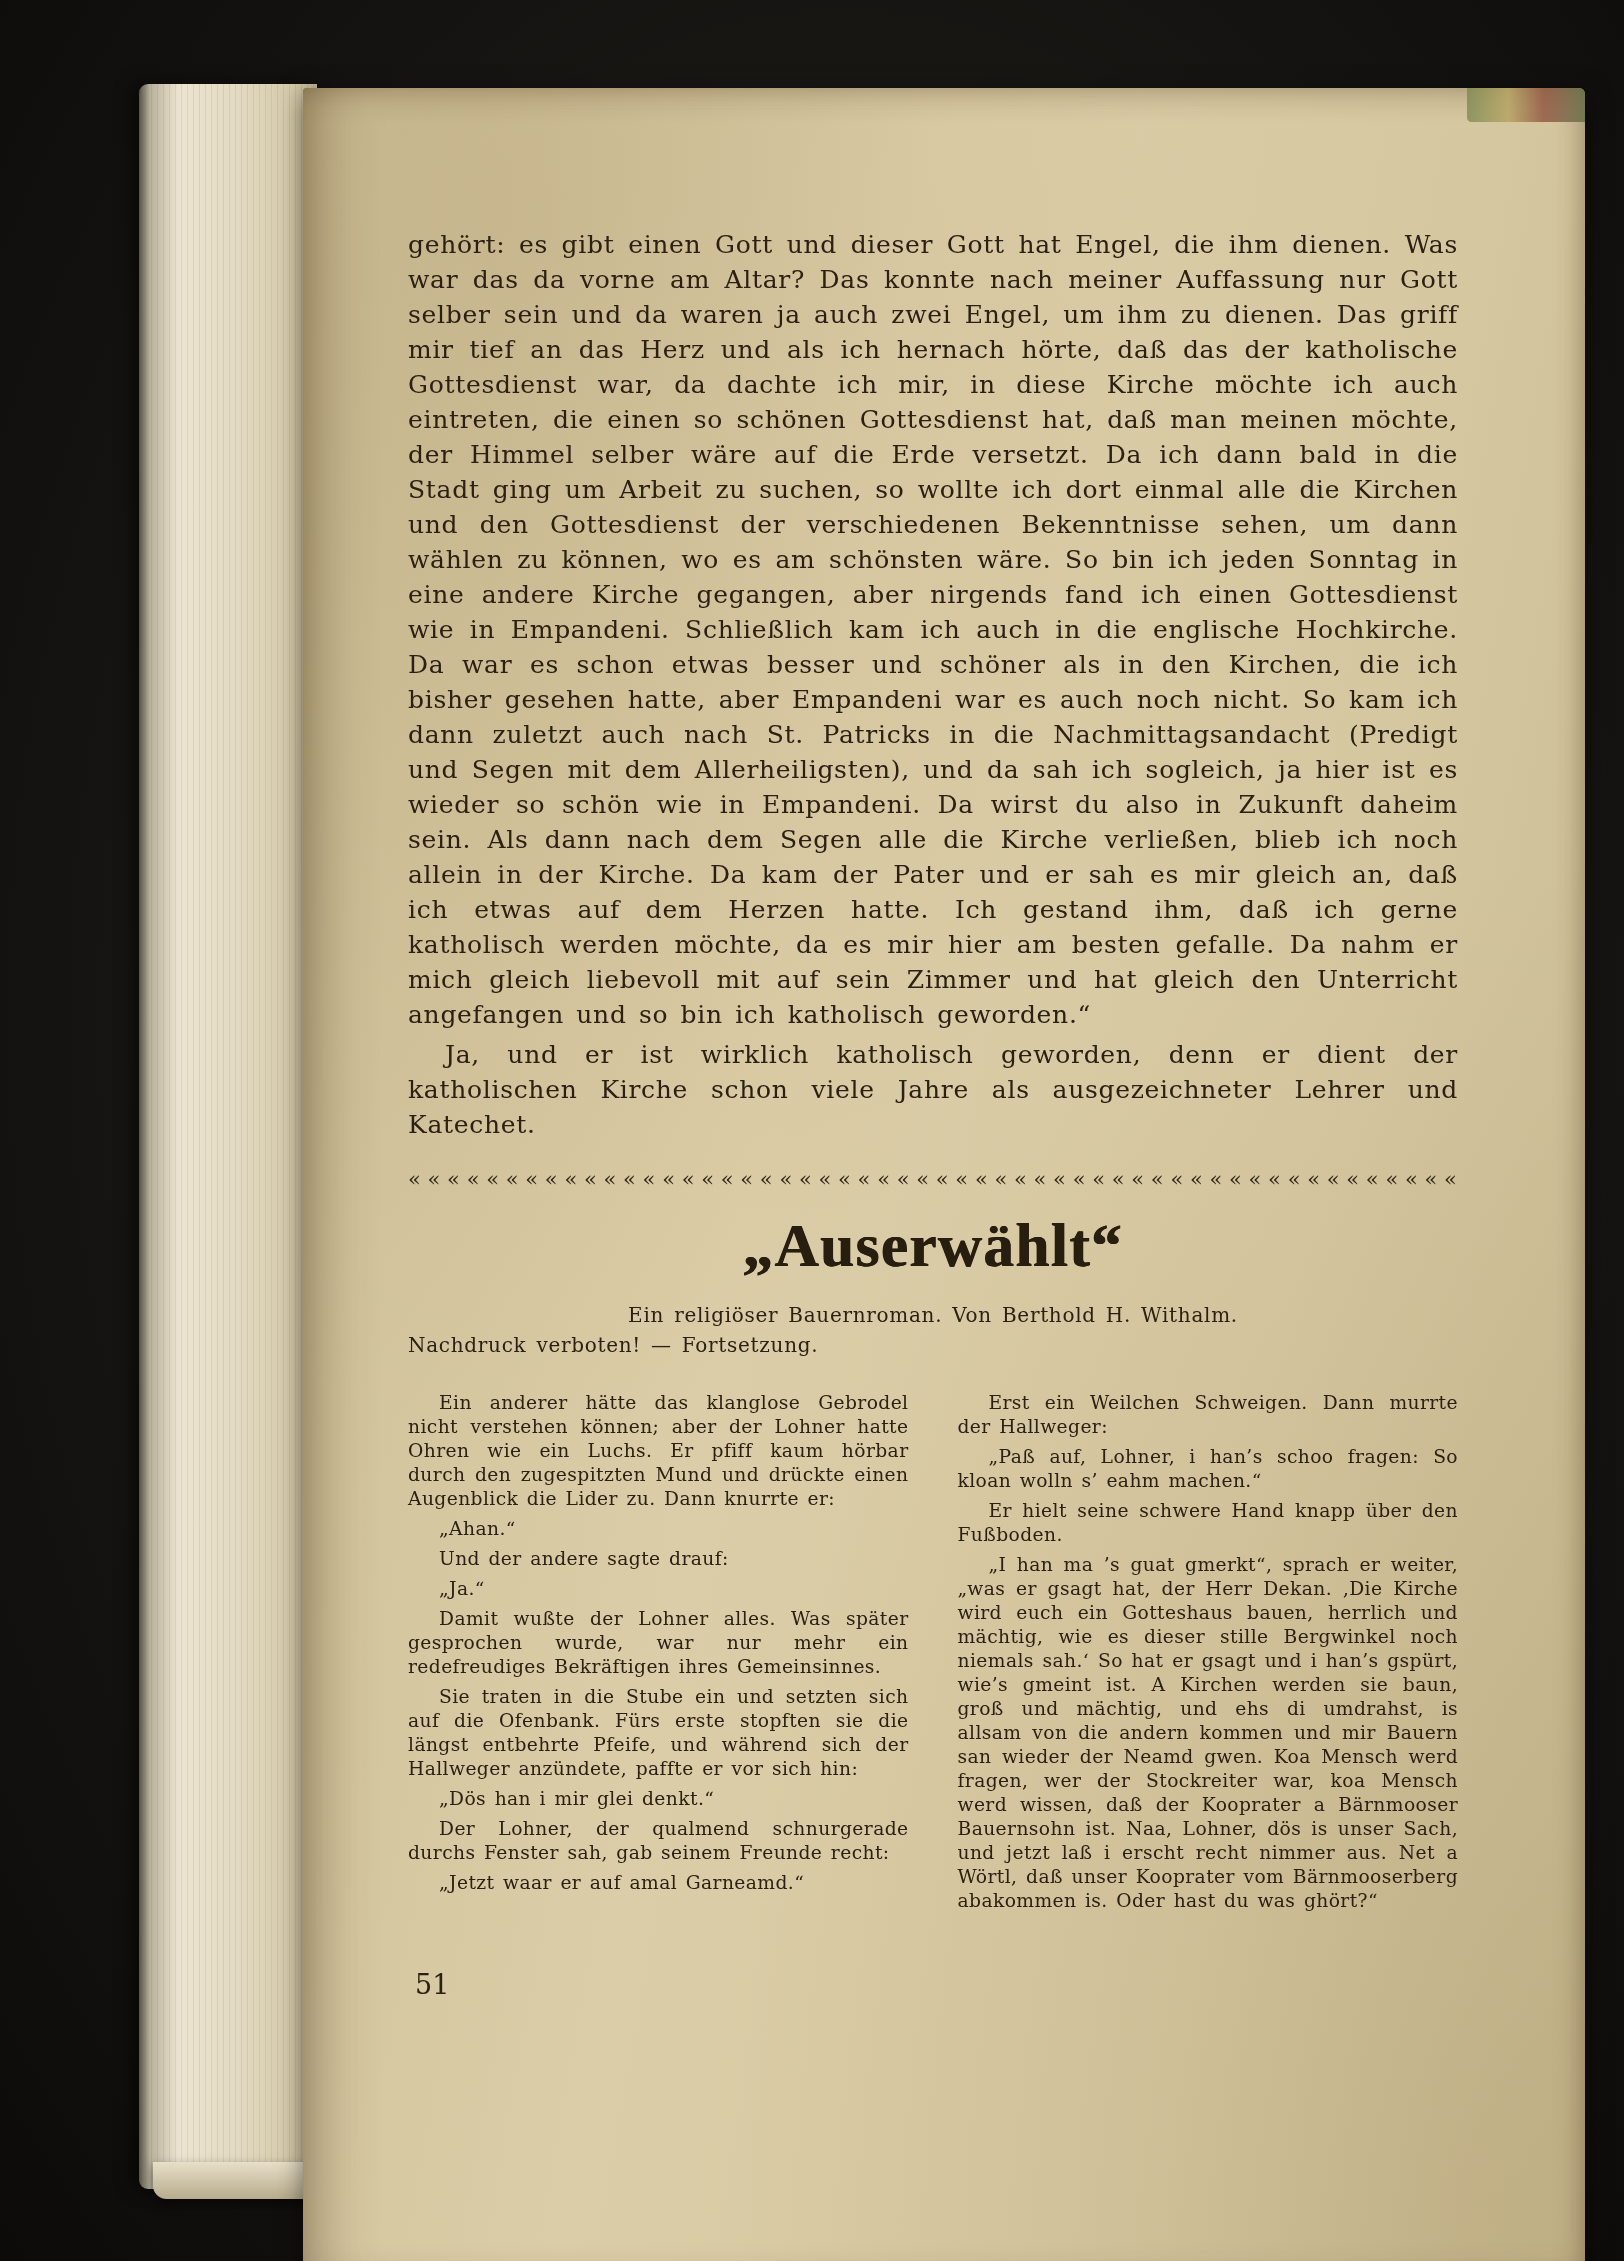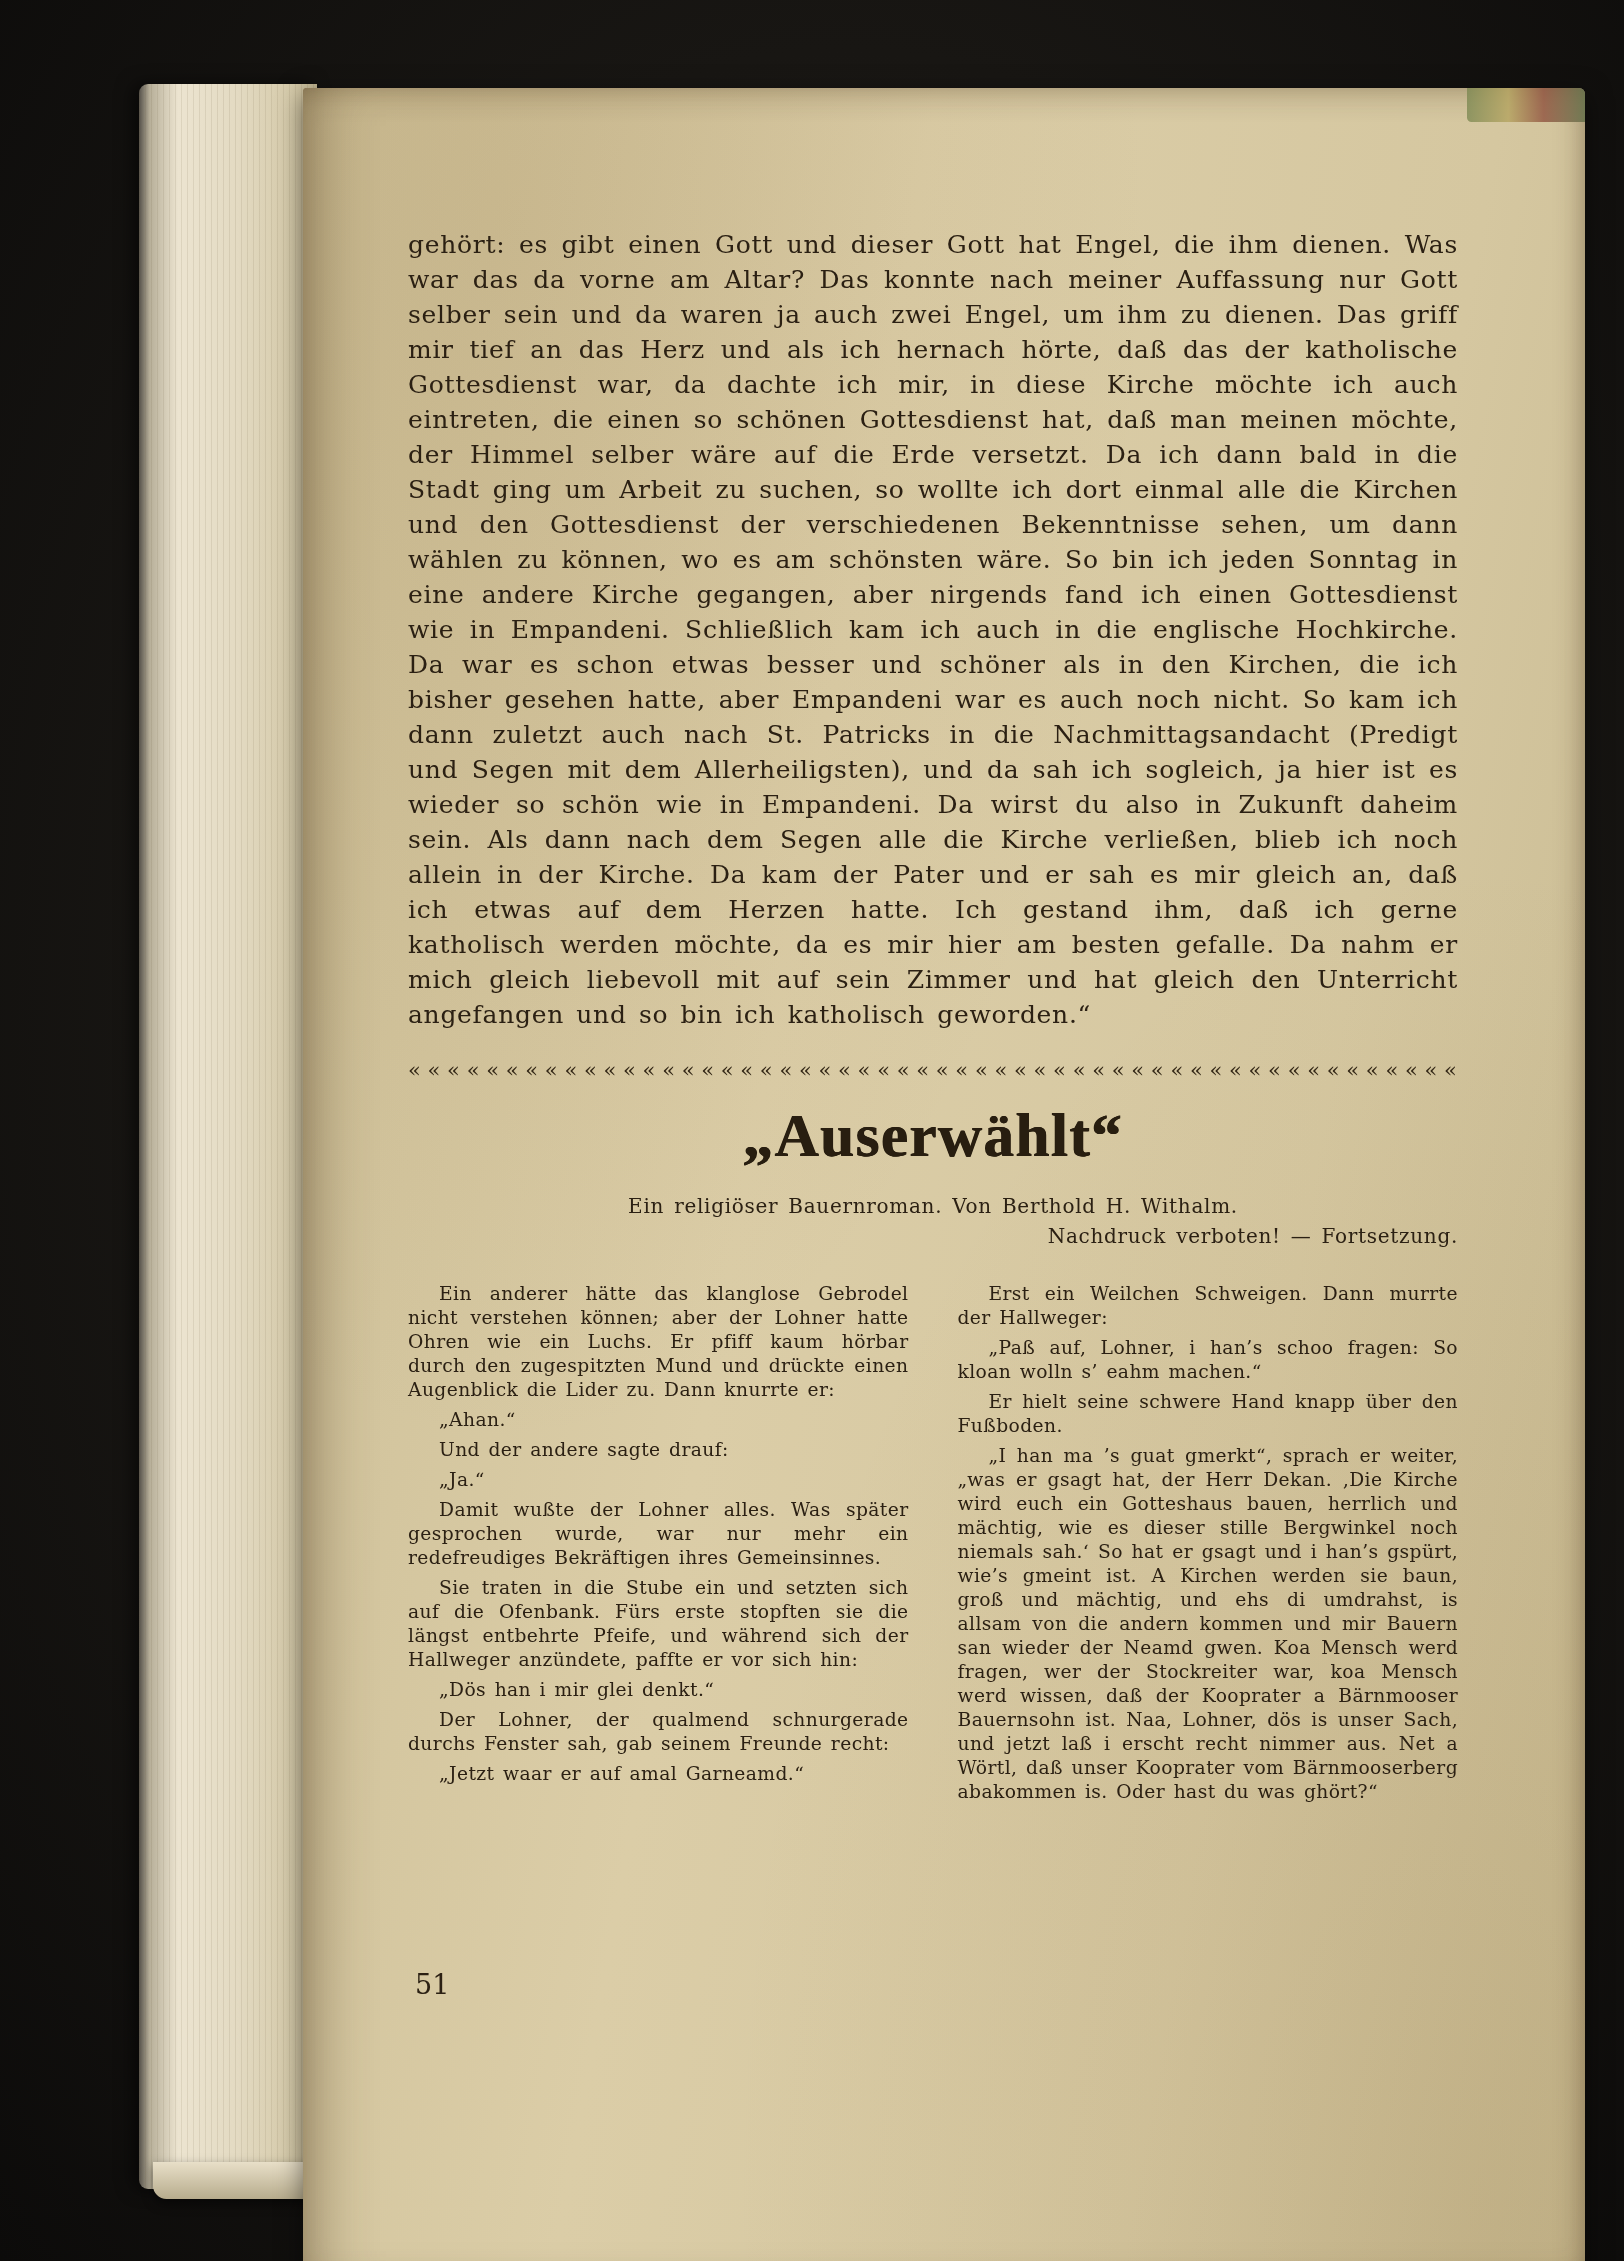--- a/index.html
+++ b/index.html
@@ -37,40 +37,41 @@
   .content{position:absolute;left:105px;top:139px;width:1050px;color:#2b2013;}
   .lead{margin:0;font-size:25px;line-height:35px;text-align:justify;
        letter-spacing:0.7px;word-spacing:3.7px;}
   .lead.indent{text-indent:37px;margin-top:4.5px;}
   .divider{margin-top:25.5px;text-align:center;font-size:21px;letter-spacing:6.7px;
        color:#332716;white-space:nowrap;overflow:hidden;}
   .title{margin:19.5px 0 0 0;text-align:center;font-size:61px;font-weight:bold;
        letter-spacing:1.5px;color:#281e10;
        text-shadow:0.5px 0 currentColor, -0.5px 0 currentColor;font-family:Liberation Serif, serif;}
   .byline{margin-top:22.5px;text-align:center;font-size:20px;letter-spacing:0.7px;word-spacing:3px;}
-  .notice{margin-top:6px;text-align:right;font-size:20px;letter-spacing:0.7px;word-spacing:3px;}
+  .notice{margin-top:6px;text-align:left;font-size:20px;letter-spacing:0.7px;word-spacing:3px;}
   .columns{display:flex;gap:49px;margin-top:34px;}
   .col{flex:1;font-size:18.7px;line-height:24px;text-align:justify;
        letter-spacing:0.4px;word-spacing:2.2px;}
   .col p{margin:0;text-indent:31px;}
   .col p + p{margin-top:6px;}
   .page-number{position:absolute;left:112px;top:1881px;font-size:27px;color:#2b2013;}
 </style>
 </head>
 <body>
 
 <div class="scene">
   <div class="book-edges"></div>
   <div class="bottom-edges"></div>
 
   <div class="page">
     <div class="color-fragment"></div>
 
     <div class="content">
       <p class="lead">gehört: es gibt einen Gott und dieser Gott hat Engel, die ihm dienen. Was war das da vorne am Altar? Das konnte nach meiner Auffassung nur Gott selber sein und da waren ja auch zwei Engel, um ihm zu dienen. Das griff mir tief an das Herz und als ich hernach hörte, daß das der katholische Gottesdienst war, da dachte ich mir, in diese Kirche möchte ich auch eintreten, die einen so schönen Gottesdienst hat, daß man meinen möchte, der Himmel selber wäre auf die Erde versetzt. Da ich dann bald in die Stadt ging um Arbeit zu suchen, so wollte ich dort einmal alle die Kirchen und den Gottesdienst der verschiedenen Bekenntnisse sehen, um dann wählen zu können, wo es am schönsten wäre. So bin ich jeden Sonntag in eine andere Kirche gegangen, aber nirgends fand ich einen Gottesdienst wie in Empandeni. Schließlich kam ich auch in die englische Hochkirche. Da war es schon etwas besser und schöner als in den Kirchen, die ich bisher gesehen hatte, aber Empandeni war es auch noch nicht. So kam ich dann zuletzt auch nach St. Patricks in die Nachmittagsandacht (Predigt und Segen mit dem Allerheiligsten), und da sah ich sogleich, ja hier ist es wieder so schön wie in Empandeni. Da wirst du also in Zukunft daheim sein. Als dann nach dem Segen alle die Kirche verließen, blieb ich noch allein in der Kirche. Da kam der Pater und er sah es mir gleich an, daß ich etwas auf dem Herzen hatte. Ich gestand ihm, daß ich gerne katholisch werden möchte, da es mir hier am besten gefalle. Da nahm er mich gleich liebevoll mit auf sein Zimmer und hat gleich den Unterricht angefangen und so bin ich katholisch geworden.“</p>
+      <p class="lead indent">Ja, und er ist wirklich katholisch geworden, denn er dient der katholischen Kirche schon viele Jahre als ausgezeichneter Lehrer und Katechet.</p>
 
       <div class="divider">««««««««««««««««««««««««««««««««««««««««««««««««««««««</div>
 
       <h1 class="title">„Auserwählt“</h1>
       <div class="byline">Ein religiöser Bauernroman. Von Berthold H. Withalm.</div>
       <div class="notice">Nachdruck verboten! — Fortsetzung.</div>
 
       <div class="columns">
         <div class="col">
           <p>Ein anderer hätte das klanglose Gebrodel nicht verstehen können; aber der Lohner hatte Ohren wie ein Luchs. Er pfiff kaum hörbar durch den zugespitzten Mund und drückte einen Augenblick die Lider zu. Dann knurrte er:</p>

